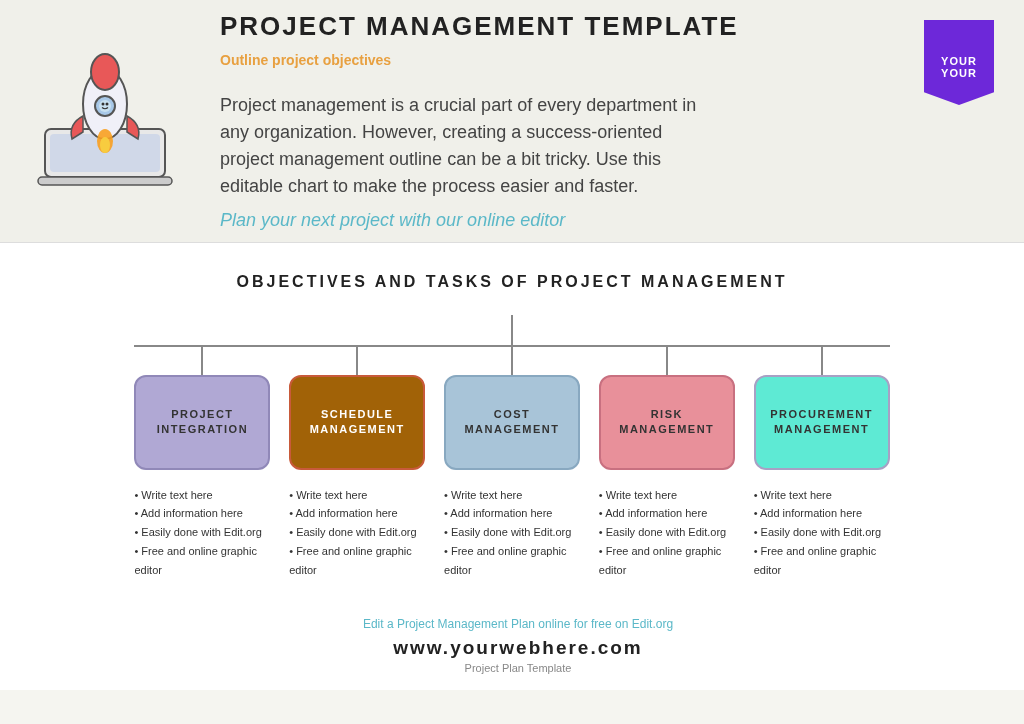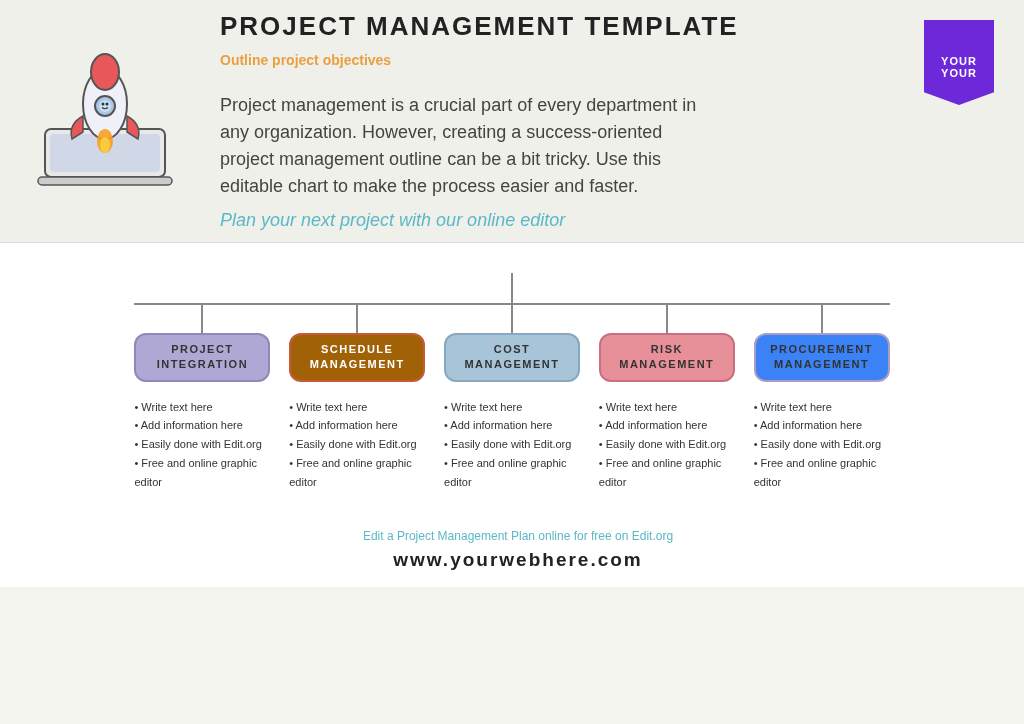--- a/index.html
+++ b/index.html
@@ -122,21 +122,21 @@
     .org-branch-line {
       width: 2px;
       height: 28px;
       background: #888;
     }
 
     
     .box {
       width: 100%;
       border-radius: 12px;
-      padding: 7px 10px;
+      padding: 30px 10px;
       text-align: center;
       font-size: 11px;
       font-weight: 900;
       letter-spacing: 1.5px;
       text-transform: uppercase;
       line-height: 1.4;
       border: 2px solid;
     }
     .box-purple {
       background: #b0a8d4;
@@ -152,21 +152,21 @@
       background: #a8c4d8;
       border-color: #88a8c0;
       color: #333;
     }
     .box-pink {
       background: #e8909a;
       border-color: #c87080;
       color: #333;
     }
     .box-lightpurple {
-      background: #3b82f6;
+      background: #5eead4;
       border-color: #a8a0c4;
       color: #333;
     }
 
     
     .bullet-row {
       display: flex;
       width: 80%;
       justify-content: space-between;
       margin-top: 16px;
@@ -250,20 +250,21 @@
     <div class="header-desc">Project management is a crucial part of every department in any organization. However, creating a success-oriented project management outline can be a bit tricky. Use this editable chart to make the process easier and faster.</div>
     <div class="header-link">Plan your next project with our online editor</div>
   </div>
   <div class="logo-badge">
     <span>YOUR</span>
     <span>YOUR</span>
   </div>
 </div>
 
 <div class="main">
+  <div class="section-title">OBJECTIVES AND TASKS OF PROJECT MANAGEMENT</div>
 
   <div class="org-chart">
 
     <div class="org-root-line"></div>
 
     <div class="org-top-line"></div>
 
     <div class="org-branches">
 
       <div class="org-branch">
@@ -325,13 +326,14 @@
         <p>Free and online graphic editor</p>
       </div>
     </div>
 
   </div>
 </div>
 
 <div class="footer">
   <span class="footer-link">Edit a Project Management Plan online for free on Edit.org</span>
   <div class="footer-url">www.yourwebhere.com</div>
+  <div class="footer-sub">Project Plan Template</div>
 </div>
 
 </body></html>

